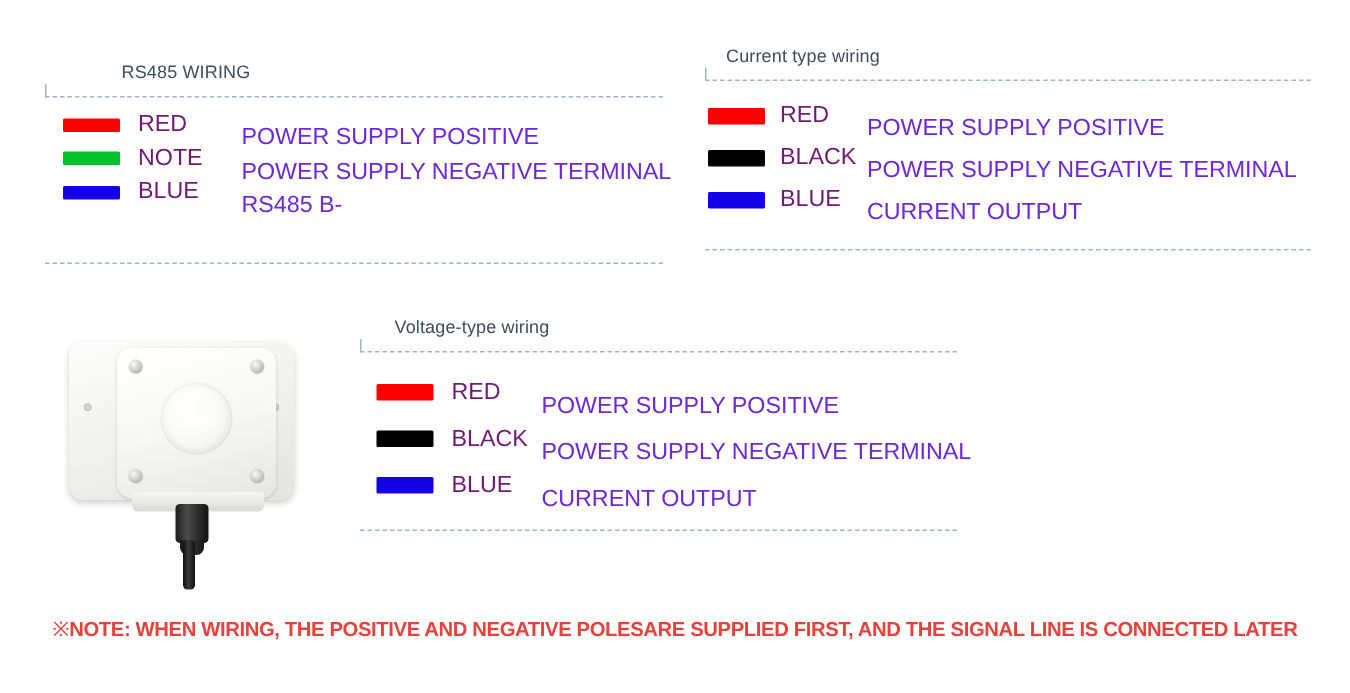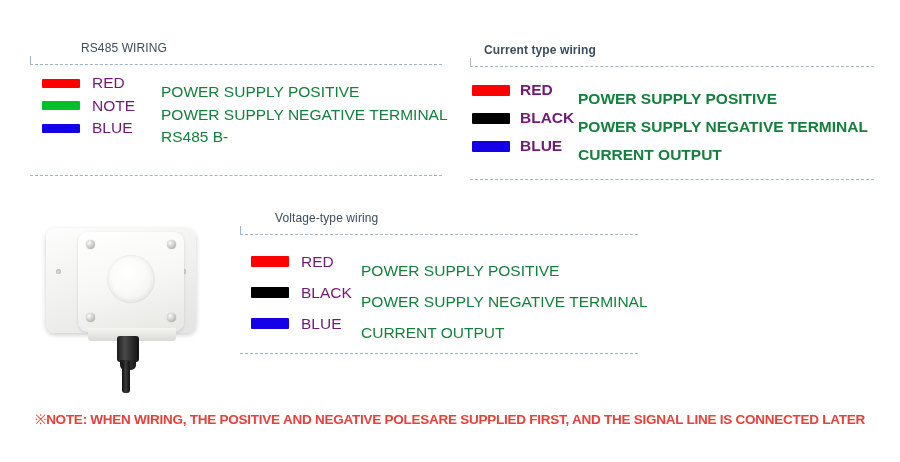--- a/index.html
+++ b/index.html
@@ -62,61 +62,60 @@
     border-radius: 1px;
     flex: 0 0 auto;
   }
   .wire-name {
     font-size: 15.5px;
     color: #701a75;
     flex: 0 0 auto;
   }
   .wire-desc {
     font-size: 15.5px;
-    color: #15803d;
+    color: #6d28d9;
     flex: 0 0 auto;
     margin-top: 18px;
   }
 
   
   #block-rs485 {
     left: 30px;
     top: 42px;
     width: 412px;
     height: 138px;
   }
   #block-rs485 .block-title { left: 51px; }
   #block-rs485 .wire-row { height: 22.5px; }
   #block-rs485 .swatch { width: 38px; height: 9px; margin-left: 12px; }
   #block-rs485 .wire-name { width: 81px; padding-left: 12px; box-sizing: border-box; }
   #block-rs485 .dash-bottom { top: 133px; }
 
   
   #block-current {
     left: 470px;
-    top: 44px;
+    top: 31px;
     width: 404px;
     height: 140px;
-    font-weight: bold;
   }
   #block-current .block-title { left: 14px; }
   #block-current .rows { top: 32px; }
   #block-current .wire-row { height: 28px; }
   #block-current .swatch { width: 38px; height: 11px; margin-left: 2px; }
   #block-current .wire-name { width: 68px; padding-left: 10px; box-sizing: border-box; }
   #block-current .dash-bottom { top: 135px; }
 
   
   #block-voltage {
     left: 240px;
     top: 212px;
     width: 398px;
     height: 144px;
   }
-  #block-voltage .block-title { left: 23px; margin-left: 12px; }
+  #block-voltage .block-title { left: 23px; }
   #block-voltage .rows { top: 34px; }
   #block-voltage .wire-row { height: 31px; }
   #block-voltage .swatch { width: 38px; height: 11px; margin-left: 11px; }
   #block-voltage .wire-name { width: 72px; padding-left: 12px; box-sizing: border-box; }
   #block-voltage .dash-bottom { top: 141px; }
 
   
   #product-photo {
     position: absolute;
     left: 36px;

